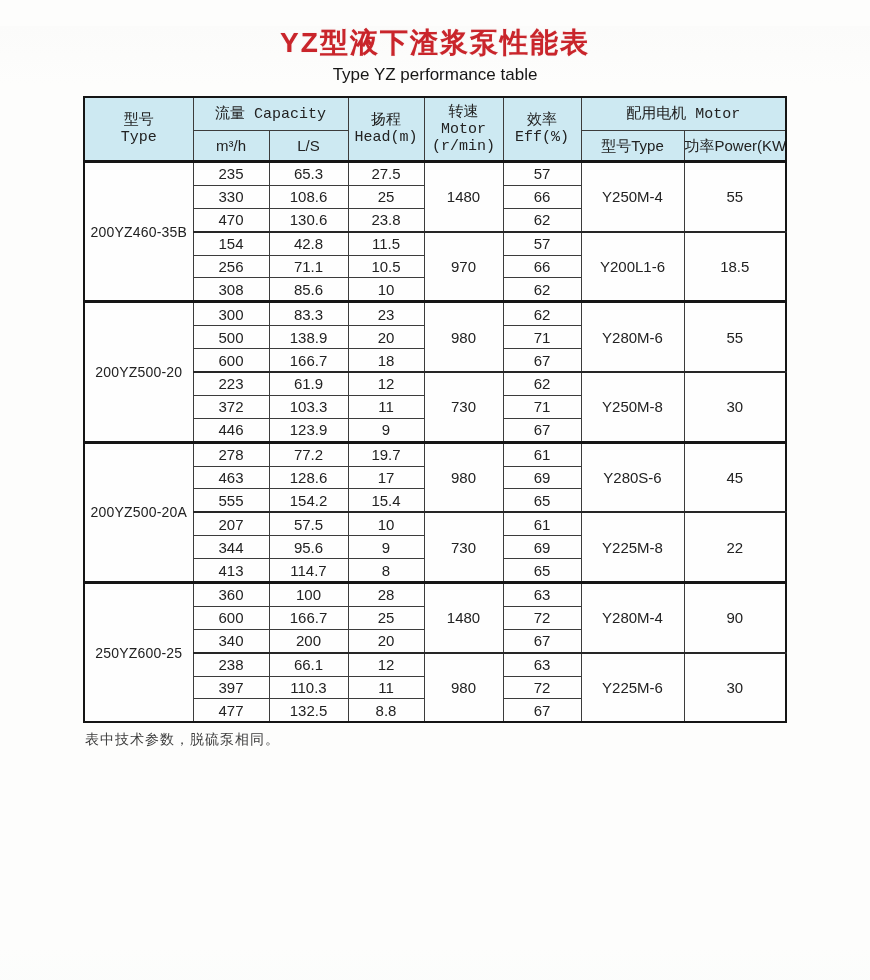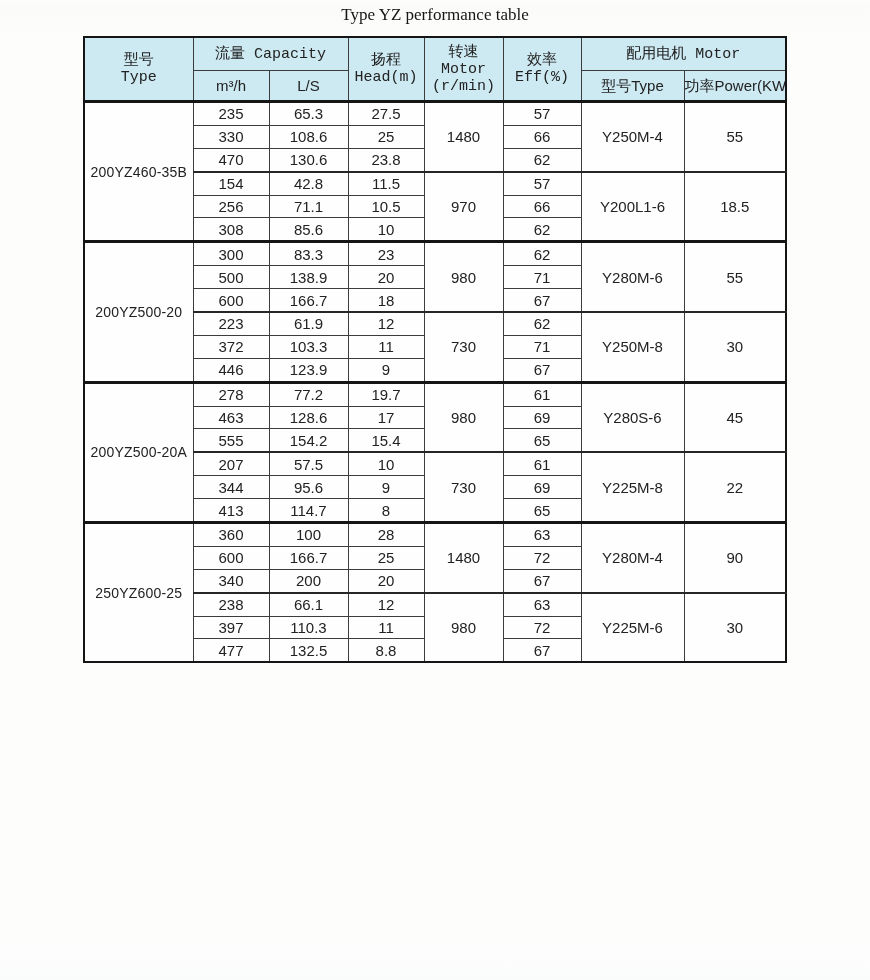--- a/index.html
+++ b/index.html
@@ -27,21 +27,20 @@
     letter-spacing: 2px;
     color: #c9252b;
     text-shadow: 0 0 1px rgba(201,37,43,.35);
   }
   .page-subtitle {
     margin-top: 4px;
     text-align: center;
     font-size: 17px;
     line-height: 22px;
     color: #161616;
-    font-family: Liberation Serif, serif;
   }
   table.perf {
     border-collapse: collapse;
     table-layout: fixed;
     margin: 10px 0 0 83px;
     width: 702px;
     border: 2px solid #151515;
   }
   .perf th, .perf td {
     border: 1px solid #3c3c3c;
@@ -75,20 +74,21 @@
     font-size: 14px;
     letter-spacing: 1px;
     color: #3d3d3d;
   }
 </style>
 </head>
 <body>
 
 <div class="sheet">
 
+  <h1 class="page-title">YZ型液下渣浆泵性能表</h1>
   <div class="page-subtitle">Type YZ performance table</div>
 
   <table class="perf">
     <colgroup>
       <col style="width:109px">
         <col style="width:76px">
         <col style="width:79px">
         <col style="width:76px">
       <col style="width:79px">
         <col style="width:78px">
@@ -293,14 +293,15 @@
         </tr>
         <tr>
           <td>477</td>
           <td>132.5</td>
           <td>8.8</td>
           <td>67</td>
         </tr>
       </tbody>
   </table>
 
+  <div class="footnote">表中技术参数，脱硫泵相同。</div>
 
 </div>
 
 </body></html>

